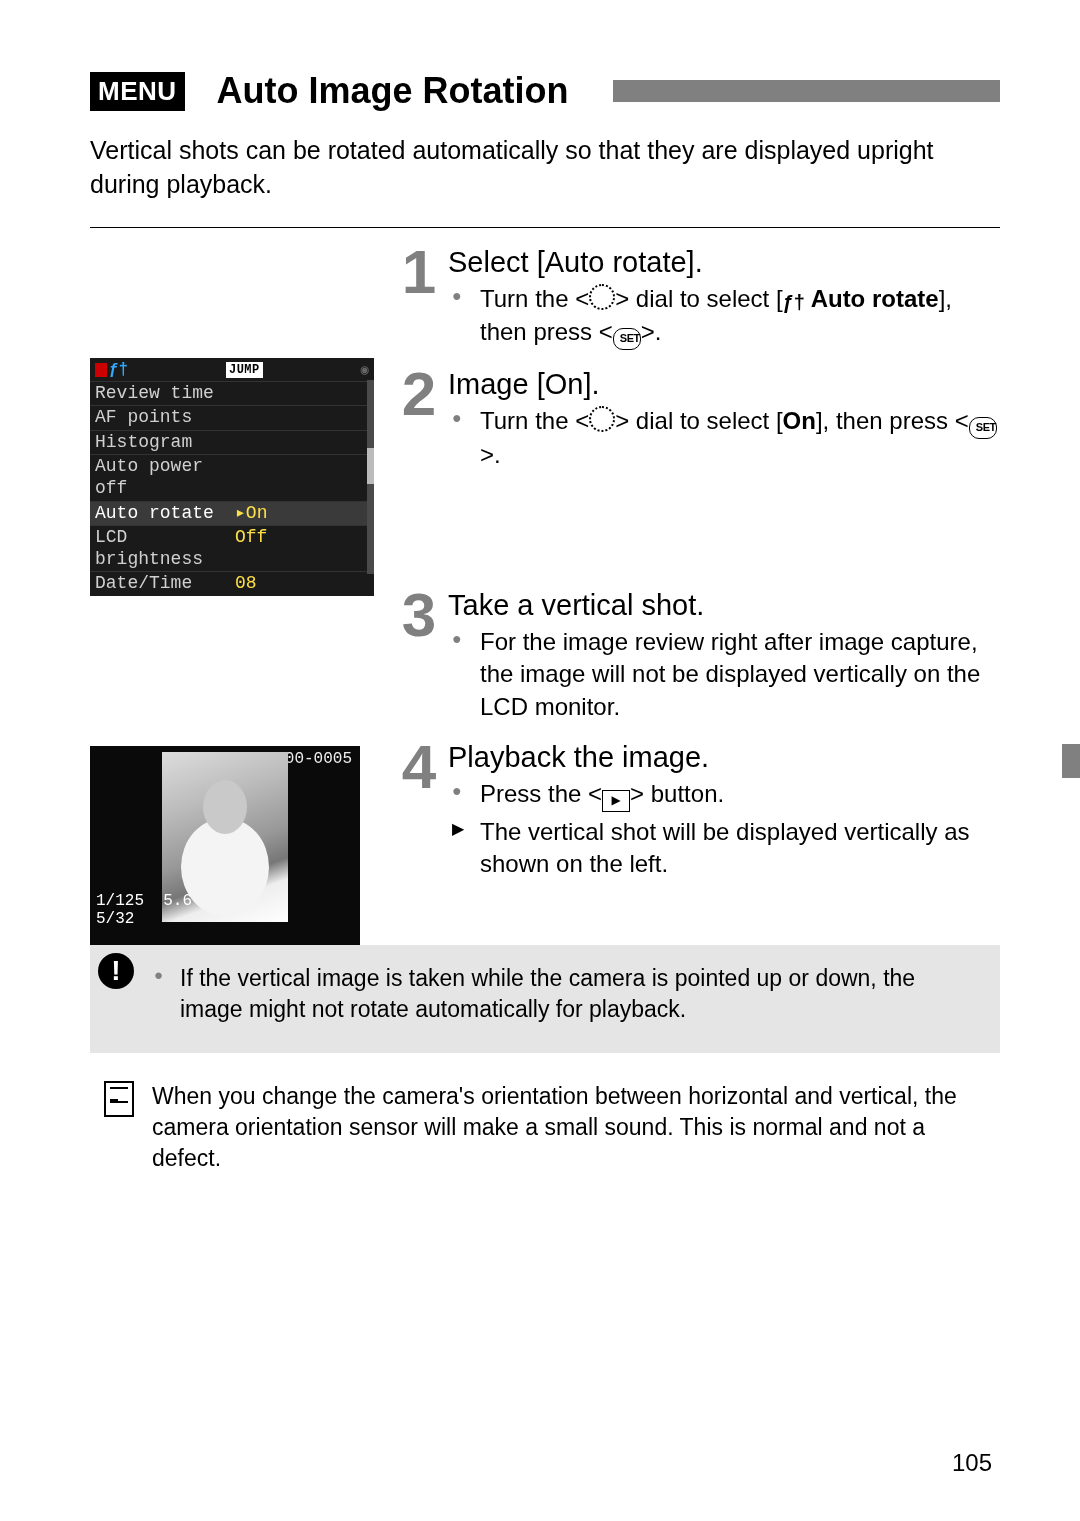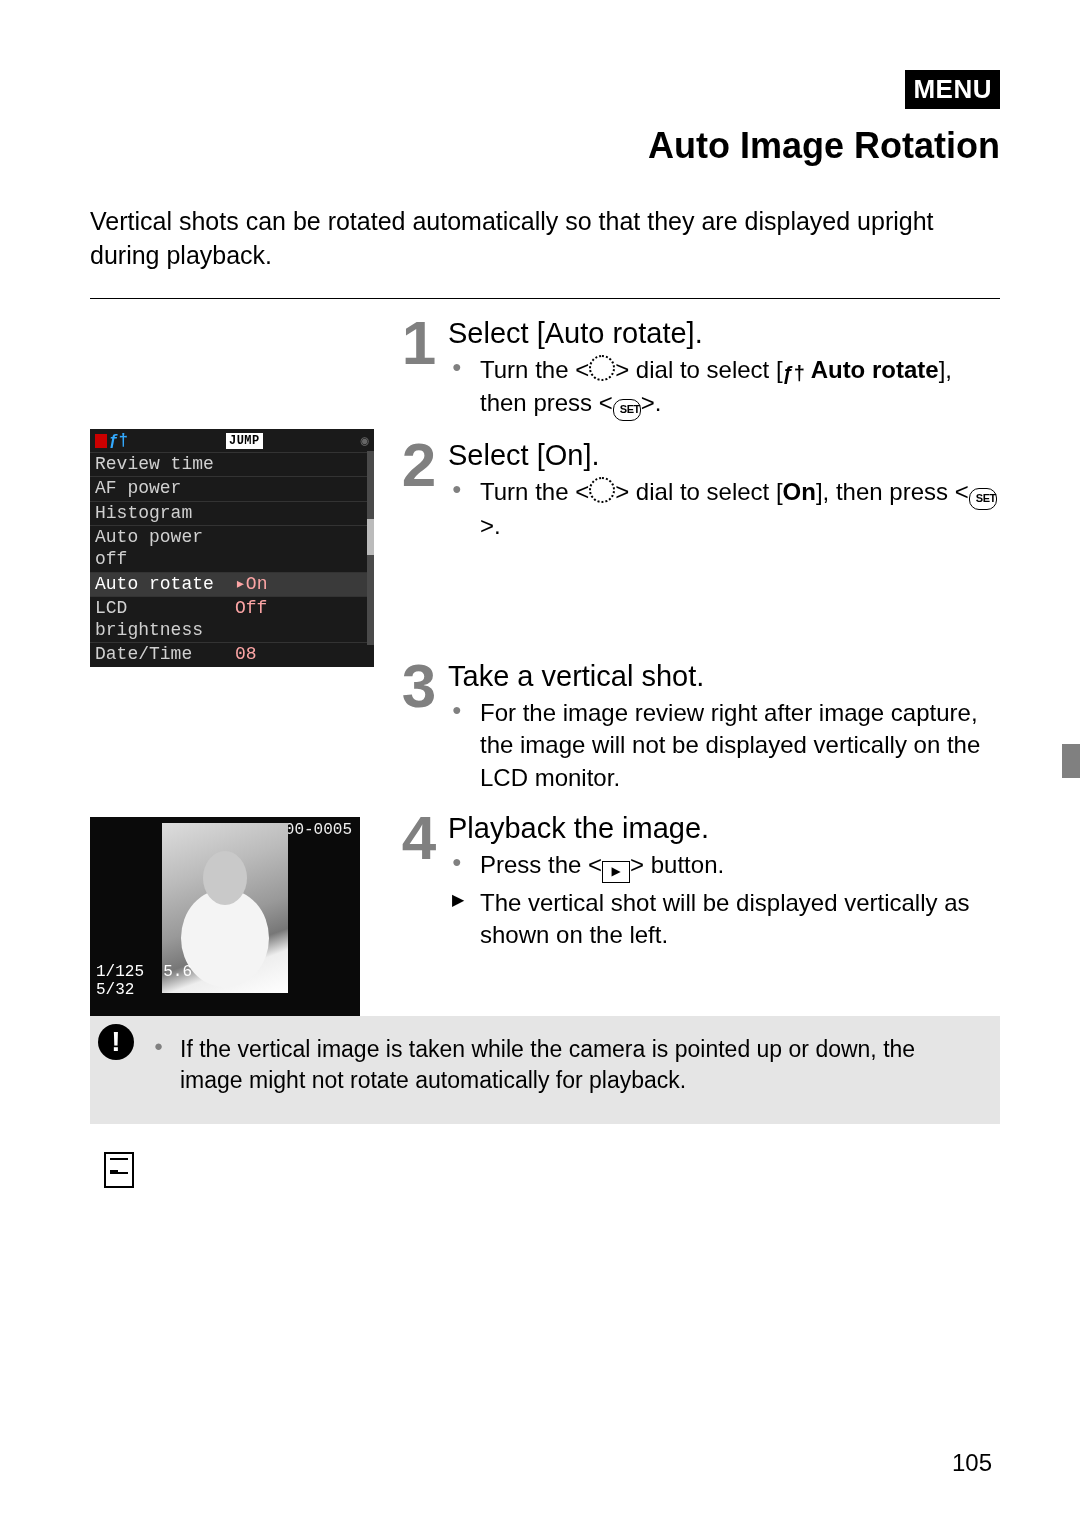--- a/index.html
+++ b/index.html
@@ -10,23 +10,22 @@
   }
   .page {
     width: 1080px;
     height: 1521px;
     box-sizing: border-box;
     padding: 70px 80px 40px 90px;
     position: relative;
   }
   .heading-row {
     display: flex;
-    align-items: flex-end;
-    gap: 16px;
-    flex-direction: column;
+    align-items: center;
+    gap: 32px;
   }
   .menu-badge {
     background: #000;
     color: #fff;
     font-weight: 700;
     font-size: 26px;
     padding: 4px 8px;
     letter-spacing: 0.5px;
   }
   .heading-text {
@@ -180,21 +179,21 @@
   .lcd-row {
     padding: 1px 5px;
     border-top: 1px solid #333;
     display:flex;
   }
   .lcd-row.sel {
     background: #3a3a3a;
     color: #fff;
   }
   .lcd-row .col1 { width: 140px; }
-  .lcd-row .col2 { color: #fca5a5; }
+  .lcd-row .col2 { color: #fde047; }
   .lcd-scroll {
     position:absolute; right:0; top:22px; bottom:22px; width:7px;
     background:#4a4a4a;
   }
   .lcd-thumb {
     position:absolute; right:0; top:90px; height:36px; width:7px;
     background:#bbb;
   }
   
   .playback {
@@ -311,21 +310,21 @@
             <span class="lcd-tab0"></span>
             <span class="lcd-tab1">ƒ†</span>
           </span>
           <span class="lcd-jump">JUMP</span>
           <span class="lcd-cam">◉</span>
         </div>
         <div class="lcd-row">
             <span class="col1">Review time</span>
           </div>
         <div class="lcd-row">
-            <span class="col1">AF power</span>
+            <span class="col1">AF points</span>
           </div>
         <div class="lcd-row">
             <span class="col1">Histogram</span>
           </div>
         <div class="lcd-row">
             <span class="col1">Auto power off</span>
           </div>
         <div class="lcd-row sel">
           <span class="col1">Auto rotate</span>
           <span class="col2">▸On</span>
@@ -363,21 +362,21 @@
             <li>
               <span>Turn the &lt;</span><span class="dial"></span><span>&gt; dial to select [</span><span class="tools-icon">ƒ†</span><b> Auto rotate</b><span>], then press &lt;</span><span class="set-btn">SET</span><span>&gt;.</span>
             </li>
           </ul>
         </div>
       </div>
 
       <div class="step">
         <div class="step-num">2</div>
         <div class="step-body">
-          <div class="step-title">Select [On].</div>
+          <div class="step-title">Image [On].</div>
           <ul class="bullets">
             <li>
               <span>Turn the &lt;</span><span class="dial"></span><span>&gt; dial to select [</span><b>On</b><span>], then press &lt;</span><span class="set-btn">SET</span><span>&gt;.</span>
             </li>
           </ul>
         </div>
       </div>
 
       <div style="height:100px"></div>
 
@@ -411,18 +410,19 @@
     <div class="box-icon warn-icon">!</div>
     <ul>
       <li>If the vertical image is taken while the camera is pointed up or down, the image might not rotate automatically for playback.</li>
     </ul>
   </div>
 
   <div class="box note">
     <div class="box-icon">
         <div class="note-icon"></div>
       </div>
+    <div>When you change the camera's orientation between horizontal and vertical, the camera orientation sensor will make a small sound. This is normal and not a defect.</div>
   </div>
 
   <div class="page-num">105</div>
   <div class="side-tab"></div>
 
 </div>
 
 </body></html>

